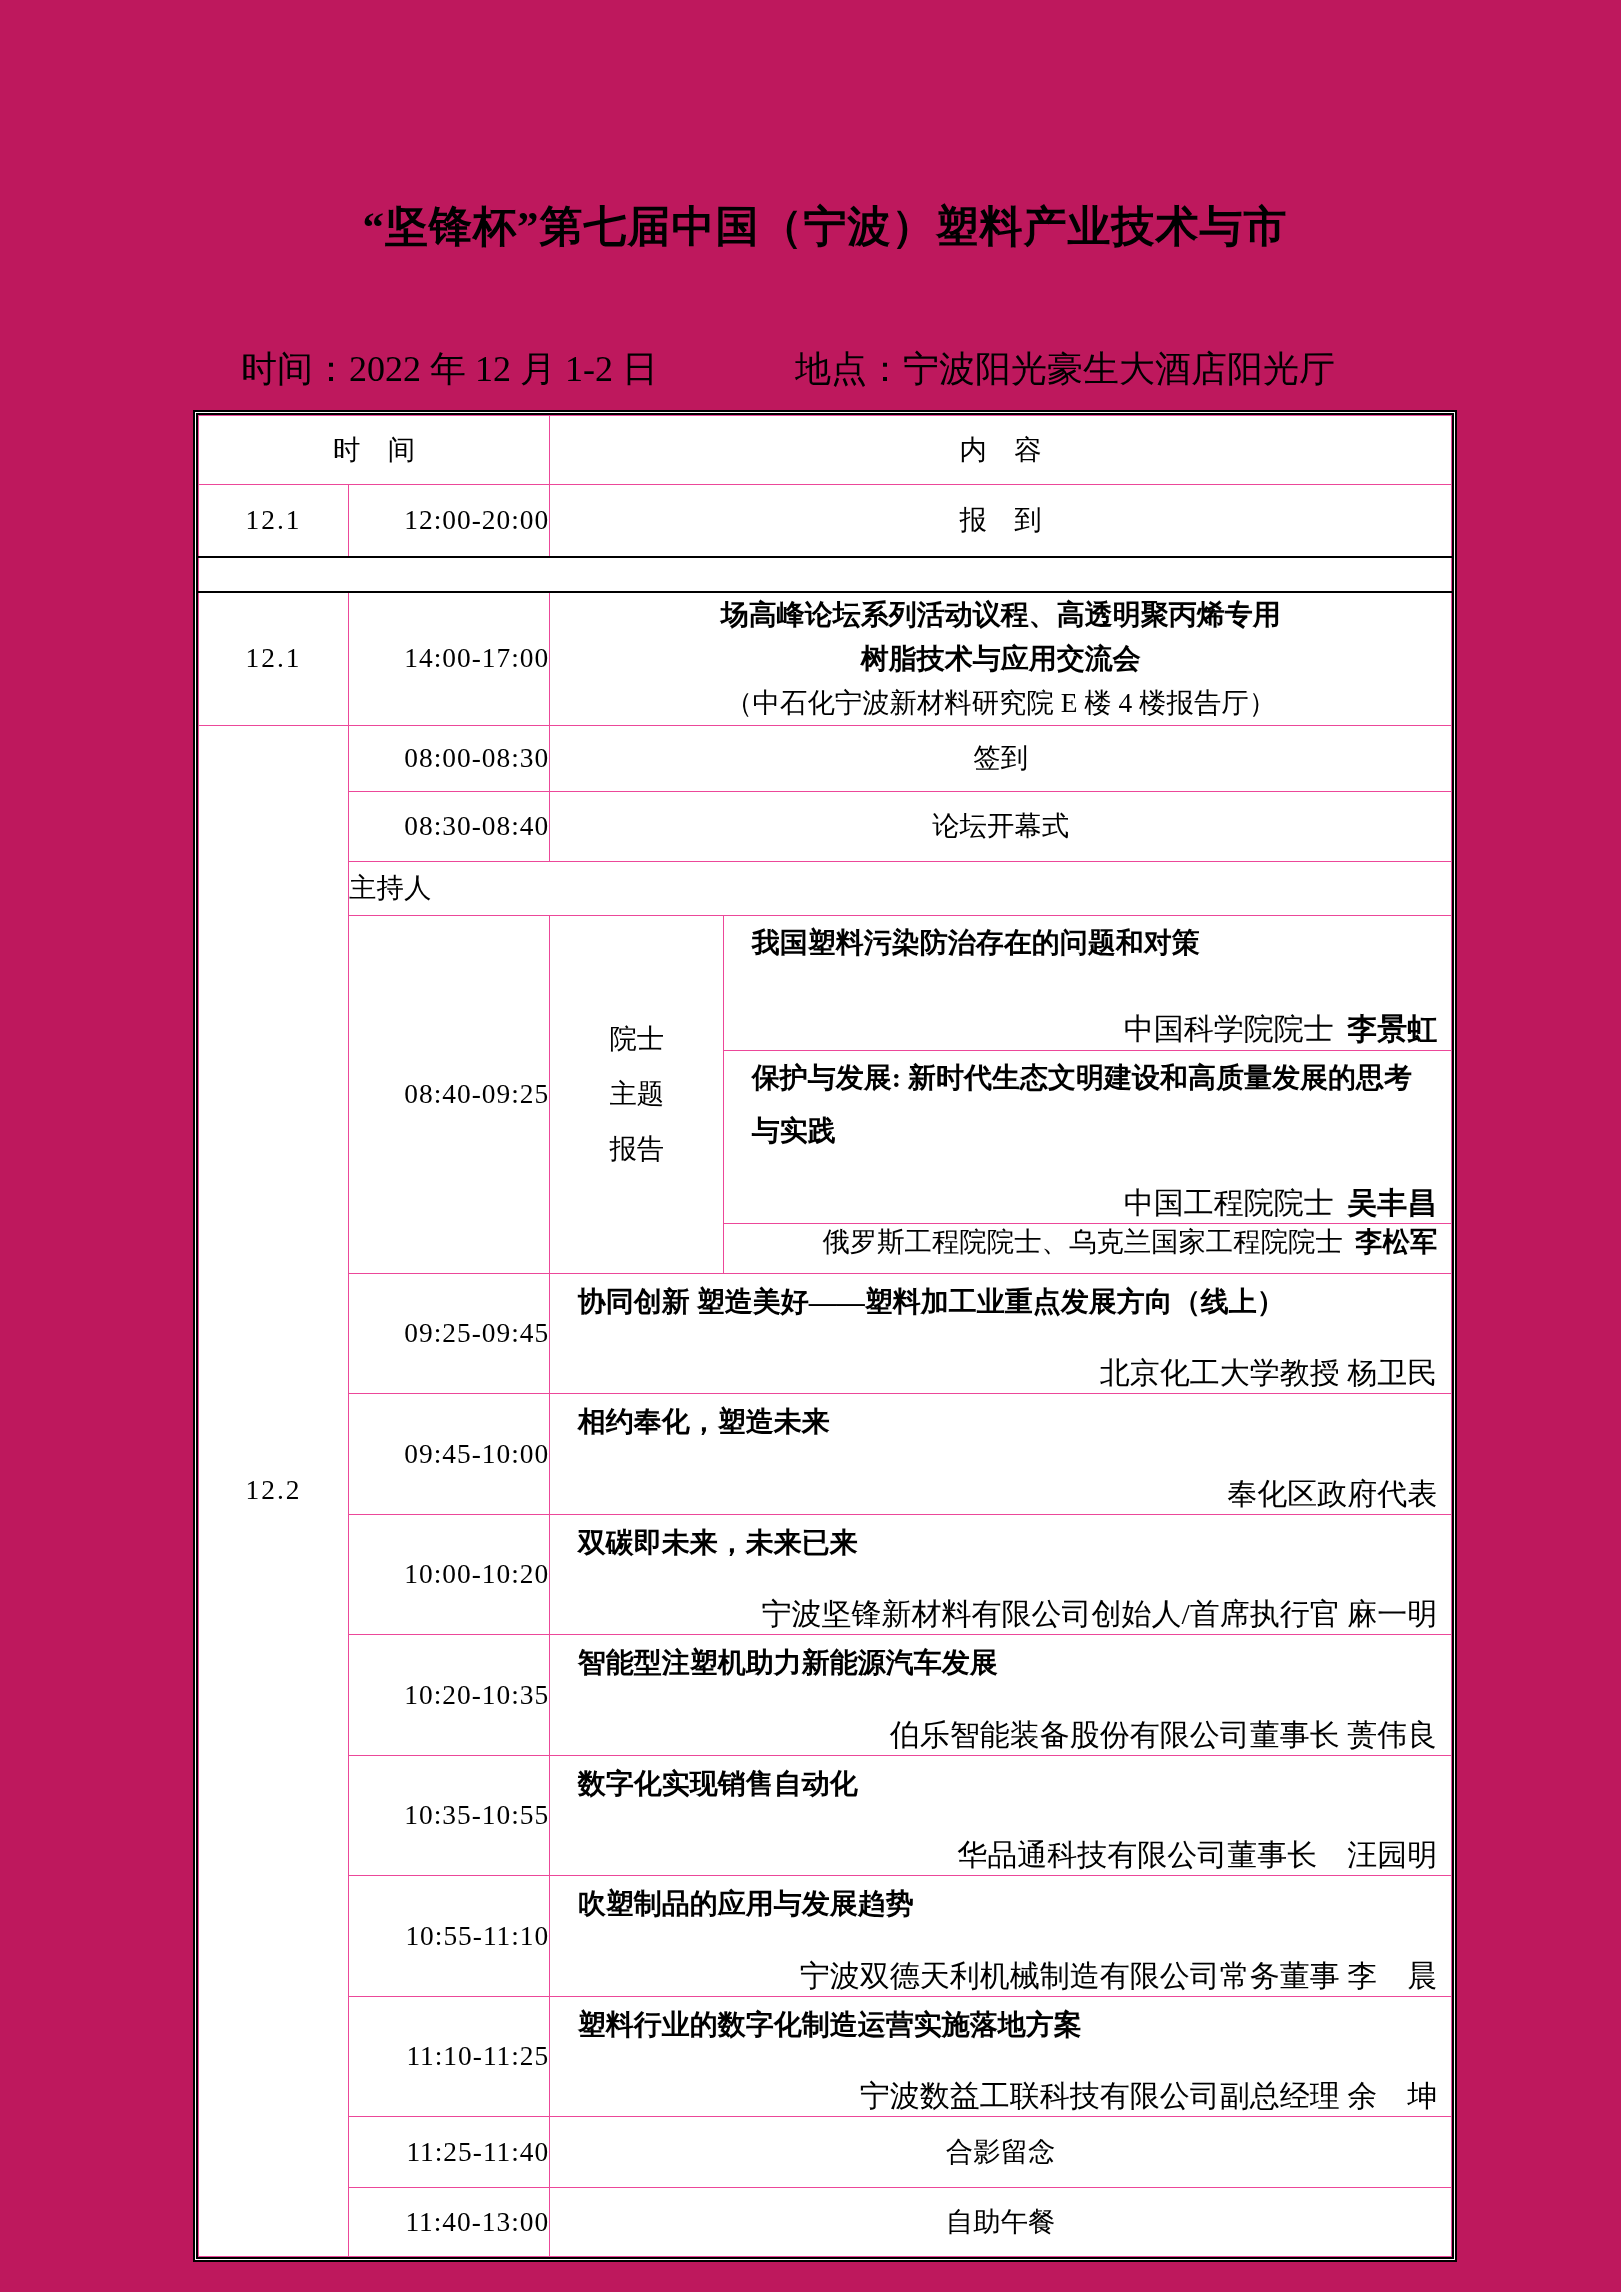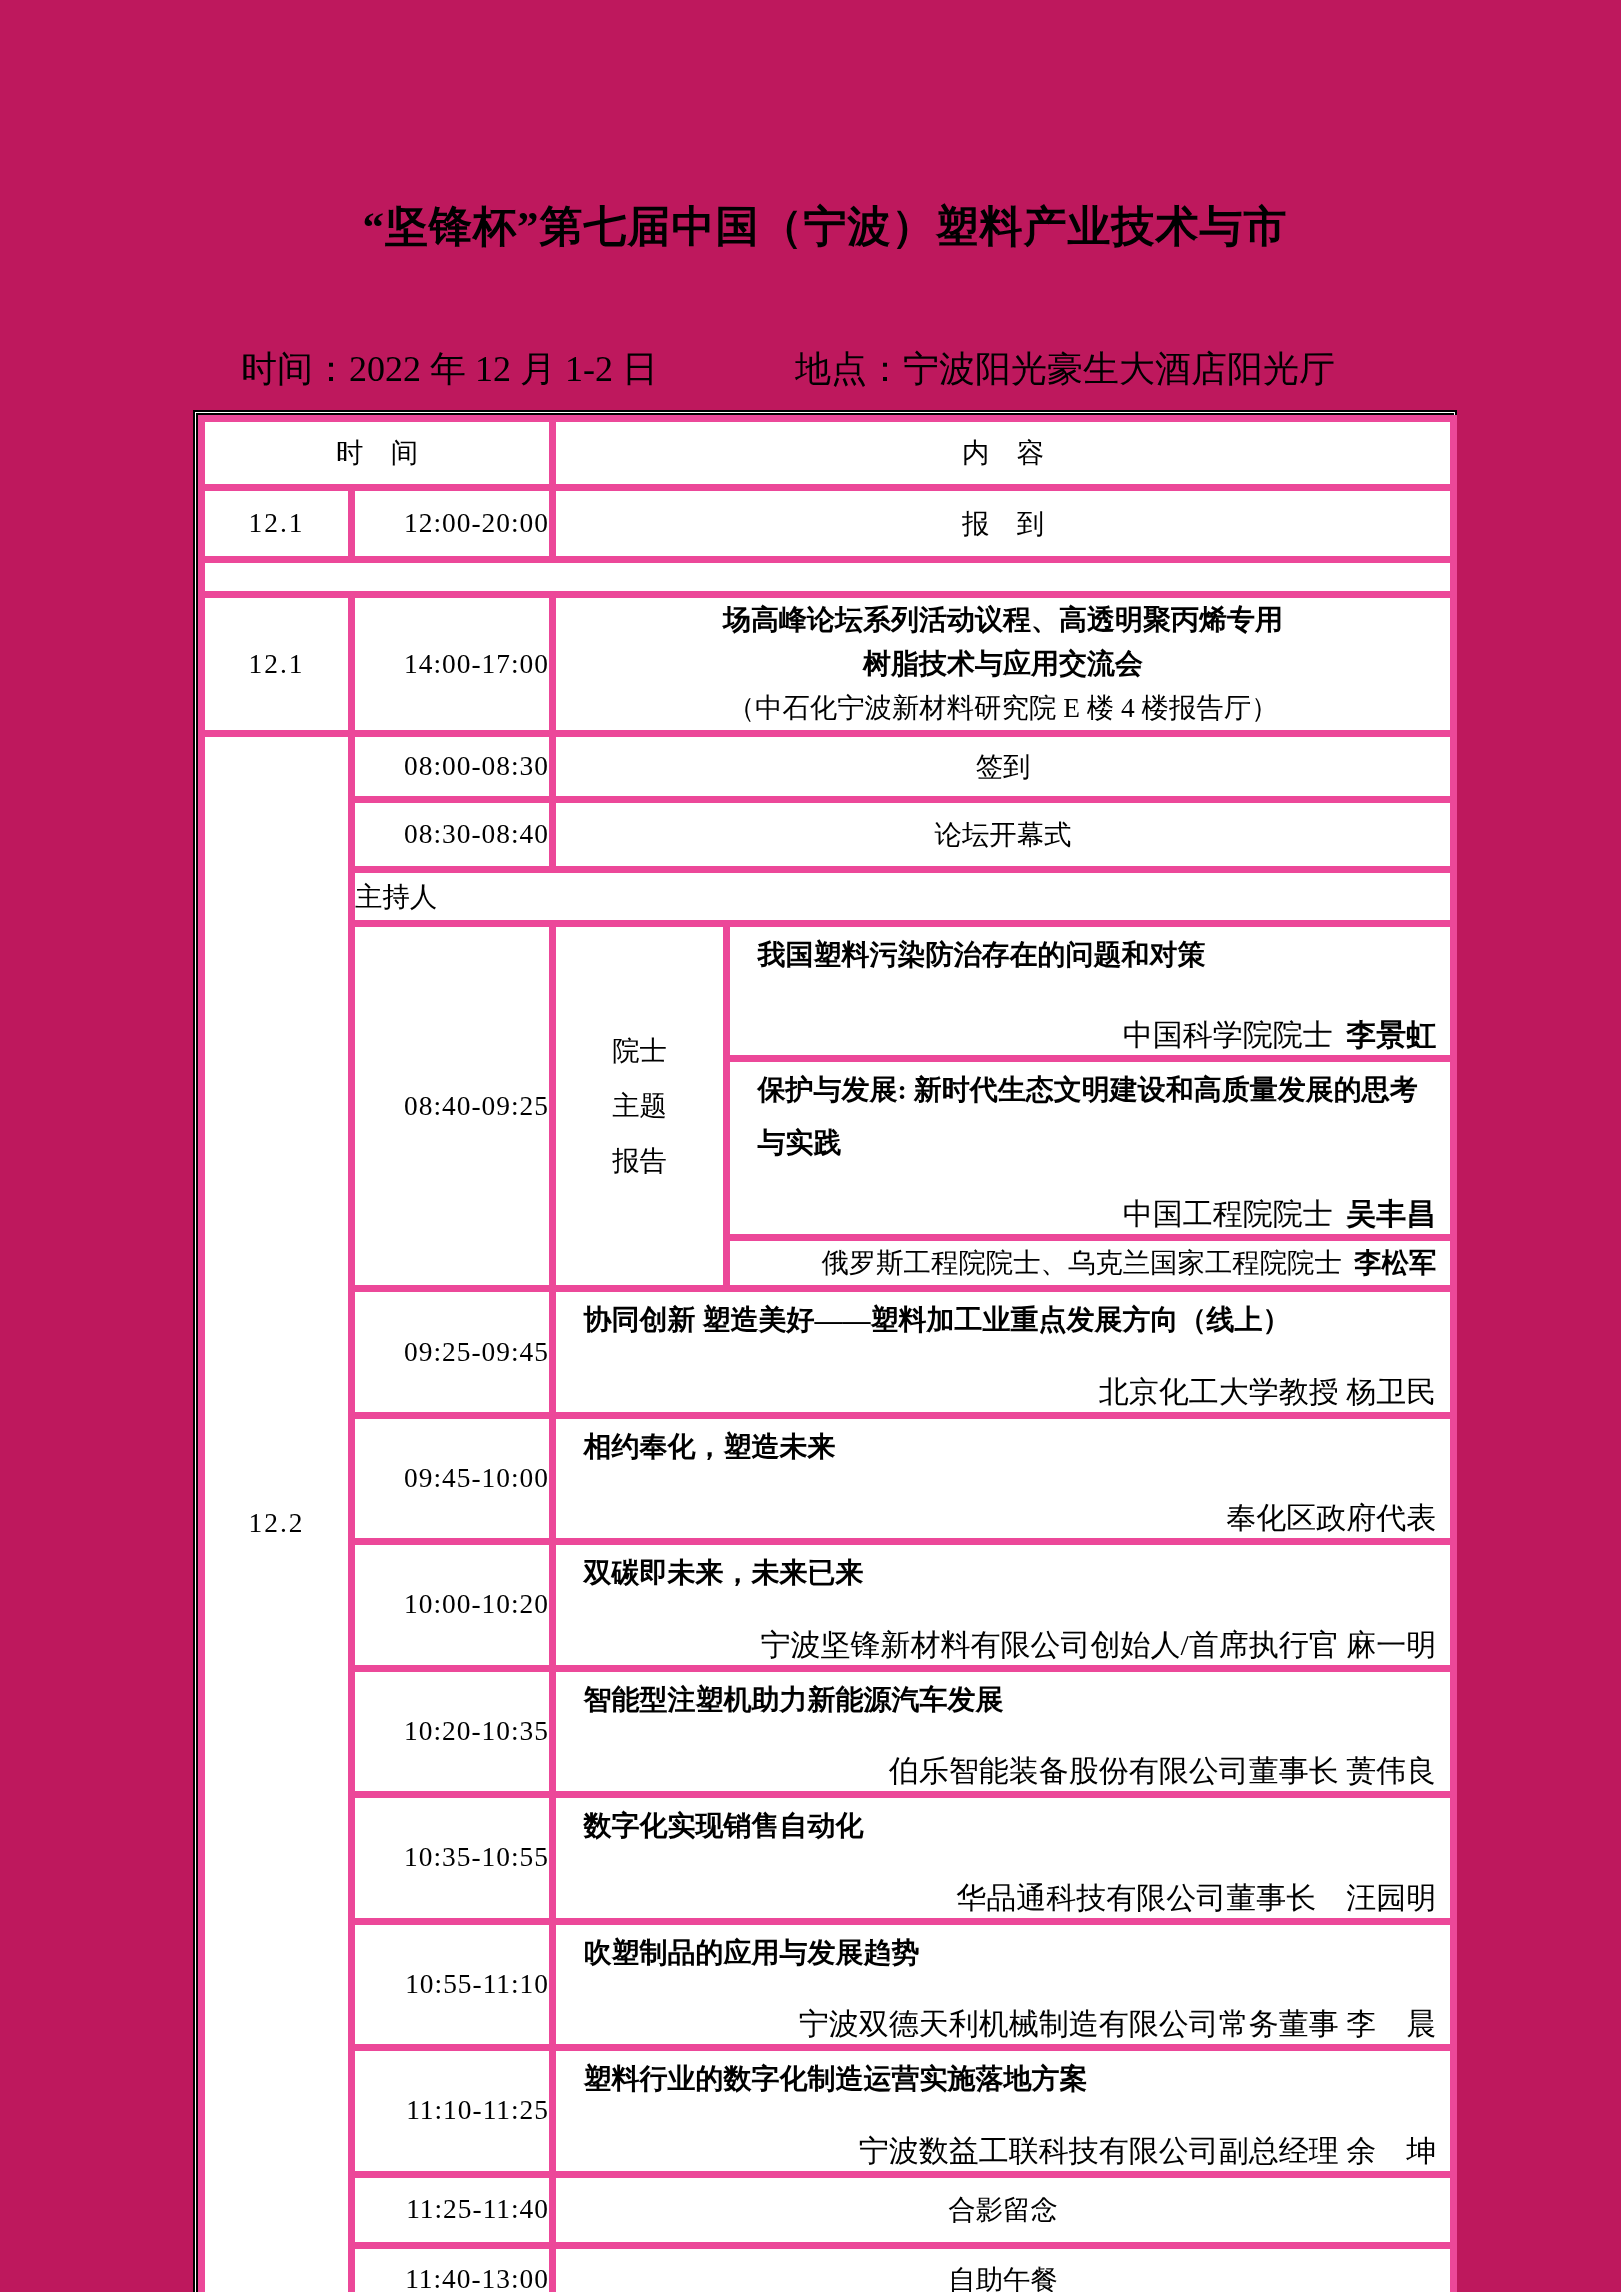--- a/index.html
+++ b/index.html
@@ -39,21 +39,21 @@
   table.agenda{
     border-collapse:collapse;
     table-layout:fixed;
     width:100%;
   }
   table.agenda col.c1{width:150px;}
   table.agenda col.c2{width:201px;}
   table.agenda col.c3{width:174px;}
   table.agenda col.c4{width:727px;}
   table.agenda td,table.agenda th{
-    border:7px solid #ec4899;
+    border:1px solid #ec4899;
     padding:0;
     vertical-align:middle;
     font-weight:400;
     font-size:27.4px;
     overflow:hidden;
     box-sizing:border-box;
   }
   tr.sep td{
     border-top:2.9px solid #000;
     border-bottom:2.9px solid #000;
@@ -80,21 +80,21 @@
   .talk-speaker{
     margin-top:auto;
     align-self:flex-end;
     text-align:right;
     font-size:30px;
     white-space:nowrap;
   }
   .talk-speaker .name{font-weight:700;margin-left:0.45em;}
   .talk-speaker.plain .name{font-weight:400;margin-top:12px;}
   .single-line-speaker{
-    display:flex;align-items:center;justify-content:flex-end;
+    display:flex;justify-content:flex-end;
     padding:3.9px 13.7px;height:100%;
     font-size:27.4px;white-space:nowrap;
   }
   .single-line-speaker .name{font-weight:700;margin-left:0.45em;}
   td.fill{height:100%;}
   table.agenda td{height:inherit;}
   tr{height:auto;}
 </style>
 </head>
 <body>

